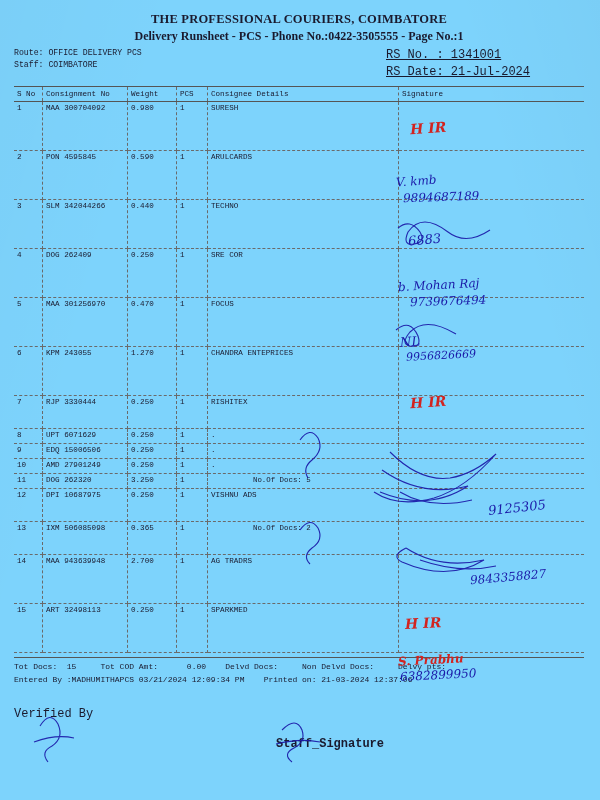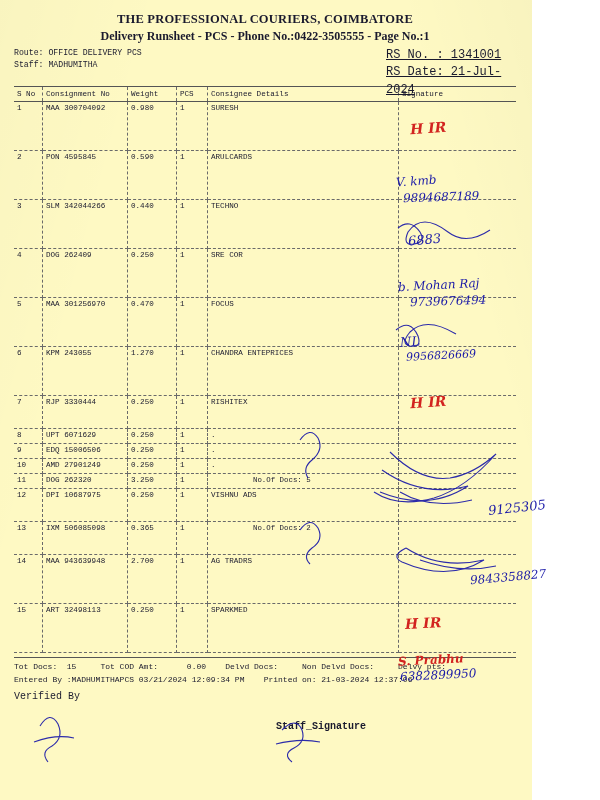--- a/index.html
+++ b/index.html
@@ -10,23 +10,23 @@
   body {
     width: 600px;
     height: 800px;
     font-family: "Liberation Mono", monospace;
     color: #1a1a2e;
     position: relative;
     overflow: hidden;
   }
   .page {
     position: relative;
-    width: 532px;
+    width: 600px;
     height: 800px;
-    background: #fef9c3;
+    background: #7dd3fc;
     box-sizing: border-box;
     padding: 10px 16px 8px 14px;
   }
   
   .page:before {
     content: "";
     position: absolute;
     inset: 0;
     background:
       linear-gradient(105deg, rgba(0,0,0,0.02) 0%, rgba(0,0,0,0) 22%),
@@ -102,23 +102,23 @@
   .footer {
     margin-top: 4px;
     font-size: 8px;
     line-height: 1.6;
     border-top: 1px solid #555;
     padding-top: 3px;
   }
   .footer-line { white-space: pre; }
   .sig-area {
     position: relative;
-    margin-top: 4px;
+    margin-top: 20px;
     height: 60px;
-    font-size: 10px;
+    font-size: 12px;
   }
   .verified { position: absolute; left: 0; top: 0; }
   .staff-sig { position: absolute; left: 262px; top: 30px; font-weight: bold;}
   
   .ink {
     position: absolute;
     font-family: "DejaVu Serif", serif;
     color: #1b1aa8;
     pointer-events: none;
     white-space: nowrap;
@@ -133,21 +133,21 @@
 </head>
 <body>
 
 <div class="page">
 
   <div class="doc-title">THE PROFESSIONAL COURIERS, COIMBATORE</div>
   <div class="doc-subtitle">Delivery Runsheet - PCS - Phone No.:0422-3505555 - Page No.:1</div>
 
   <div class="meta">
     <span class="meta-left">Route: OFFICE DELIVERY PCS</span>
-    <span class="meta-left">Staff: MADHUMITHA</span>
+    <span class="meta-left">Staff: COIMBATORE</span>
     <span class="meta-right">
       <span style="display:block">RS No.  : 1341001</span>
       <span style="display:block">RS Date: 21-Jul-2024</span>
     </span>
   </div>
 
   <table class="runsheet">
     <thead>
       <tr>
         <th class="c-sno">S No</th>

